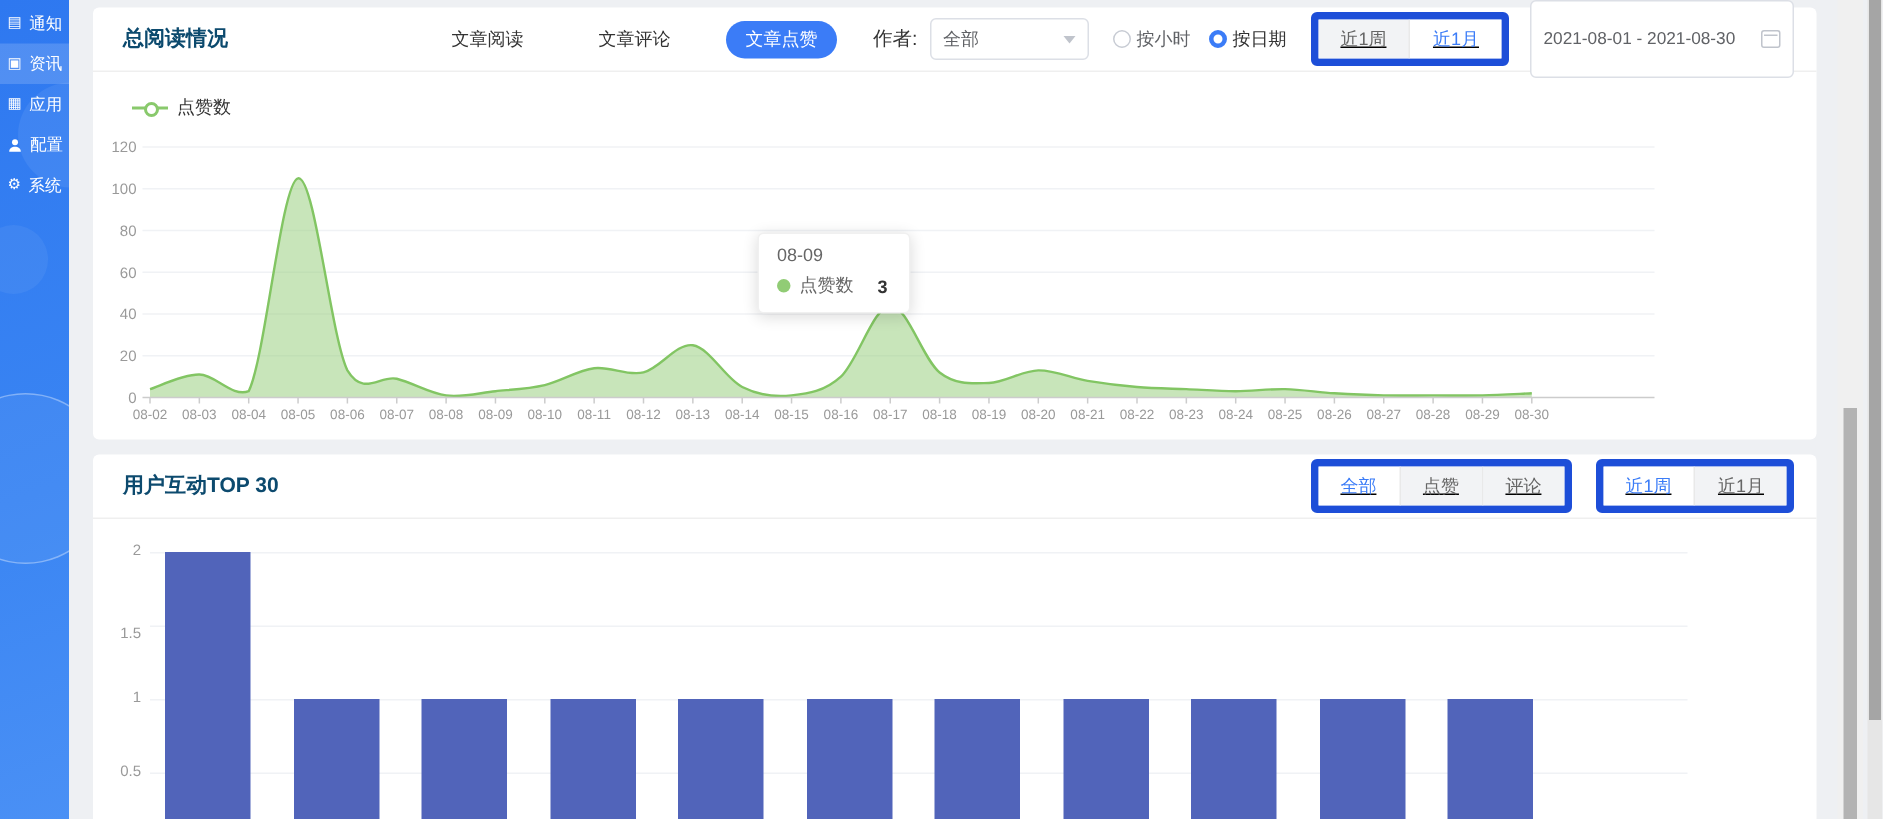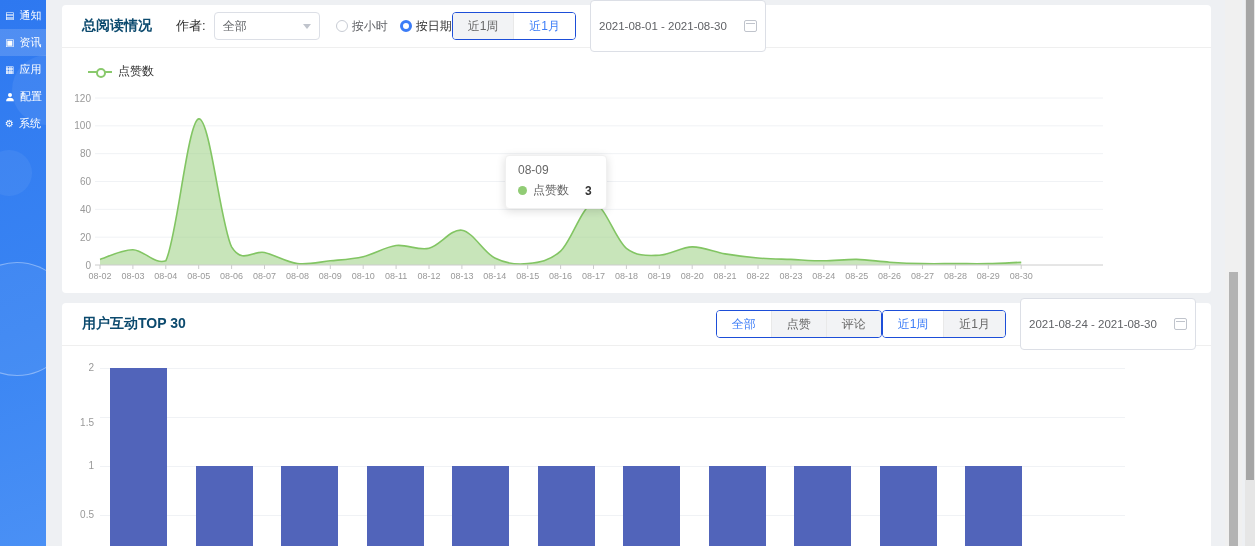--- a/index.html
+++ b/index.html
@@ -36,21 +36,21 @@
     font-size:12px;color:#606266;background:#fff;cursor:pointer;}
   .chevron{width:0;height:0;border-left:4px solid transparent;border-right:4px solid transparent;
     border-top:5px solid #c0c4cc;}
   
   .radios{display:flex;align-items:center;gap:12px;margin-left:16px;}
   .radio{display:flex;align-items:center;gap:4px;font-size:12px;color:#606266;cursor:pointer;}
   .radio-dot{width:12px;height:12px;border-radius:50%;border:1px solid #c8ccd4;background:#fff;box-sizing:border-box;}
   .radio.selected .radio-dot{border:3.5px solid #3b7cf7;}
   .radio.selected{color:#333;}
   
-  .btn-group{display:flex;border:1px solid #1d4ed8;border-radius:4px;overflow:hidden;}
+  .btn-group{display:flex;margin-left:16px;border:5px solid #1d4ed8;border-radius:4px;overflow:hidden;text-decoration:underline;}
   .gbtn{height:26px;display:flex;align-items:center;padding:0 15px;font-size:12px;
     background:#f2f3f5;color:#666;cursor:pointer;border-right:1px solid #e9e9e9;}
   .gbtn:last-child{border-right:none;}
   .gbtn.active{background:#fff;color:#3b7cf7;}
   
   .datebox{margin-left:14px;width:158px;height:26px;border:1px solid #dcdfe6;border-radius:4px;
     display:flex;align-items:center;justify-content:space-between;padding:12px 8px;
     font-size:11.5px;color:#606266;background:#fff;cursor:pointer;}
   .cal-icon{width:11px;height:10px;border:1px solid #c0c4cc;border-radius:2px;position:relative;}
   .cal-icon::before{content:"";position:absolute;left:1px;right:1px;top:2px;border-top:1px solid #c0c4cc;}
@@ -112,20 +112,25 @@
       <div class="side-item">
         <span class="side-icon">⚙</span>
         <span>系统</span>
       </div>
     </div>
 </div>
 
 <div class="panel" id="panel1">
   <div class="panel-header">
     <div class="panel-title">总阅读情况</div>
+    <div class="tabs">
+        <div class="tab">文章阅读</div>
+        <div class="tab">文章评论</div>
+        <div class="tab active">文章点赞</div>
+      </div>
     <div class="author-label">作者:</div>
     <div class="select">
       <span>全部</span>
       <span class="chevron"></span>
     </div>
     <div class="radios">
         <div class="radio">
           <span class="radio-dot"></span>
           <span>按小时</span>
         </div>
@@ -238,24 +243,20 @@
     <div class="panel-title">用户互动TOP 30</div>
     <div class="btn-group" style="margin-left:auto;">
         <div class="gbtn active">全部</div>
         <div class="gbtn">点赞</div>
         <div class="gbtn">评论</div>
       </div>
     <div class="btn-group">
         <div class="gbtn active">近1周</div>
         <div class="gbtn">近1月</div>
       </div>
-    <div class="datebox">
-      <span>2021-08-24 - 2021-08-30</span>
-      <span class="cal-icon"></span>
-    </div>
   </div>
   <div id="chart2">
       <div class="grid-h" style="top: 10px;"></div>
       <div class="ylab2" style="top: 4px;">2</div>
       <div class="grid-h" style="top: 59px;"></div>
       <div class="ylab2" style="top: 59px;">1.5</div>
       <div class="grid-h" style="top: 108px;"></div>
       <div class="ylab2" style="top: 102px;">1</div>
       <div class="grid-h" style="top: 157px;"></div>
       <div class="ylab2" style="top: 151px;">0.5</div>

